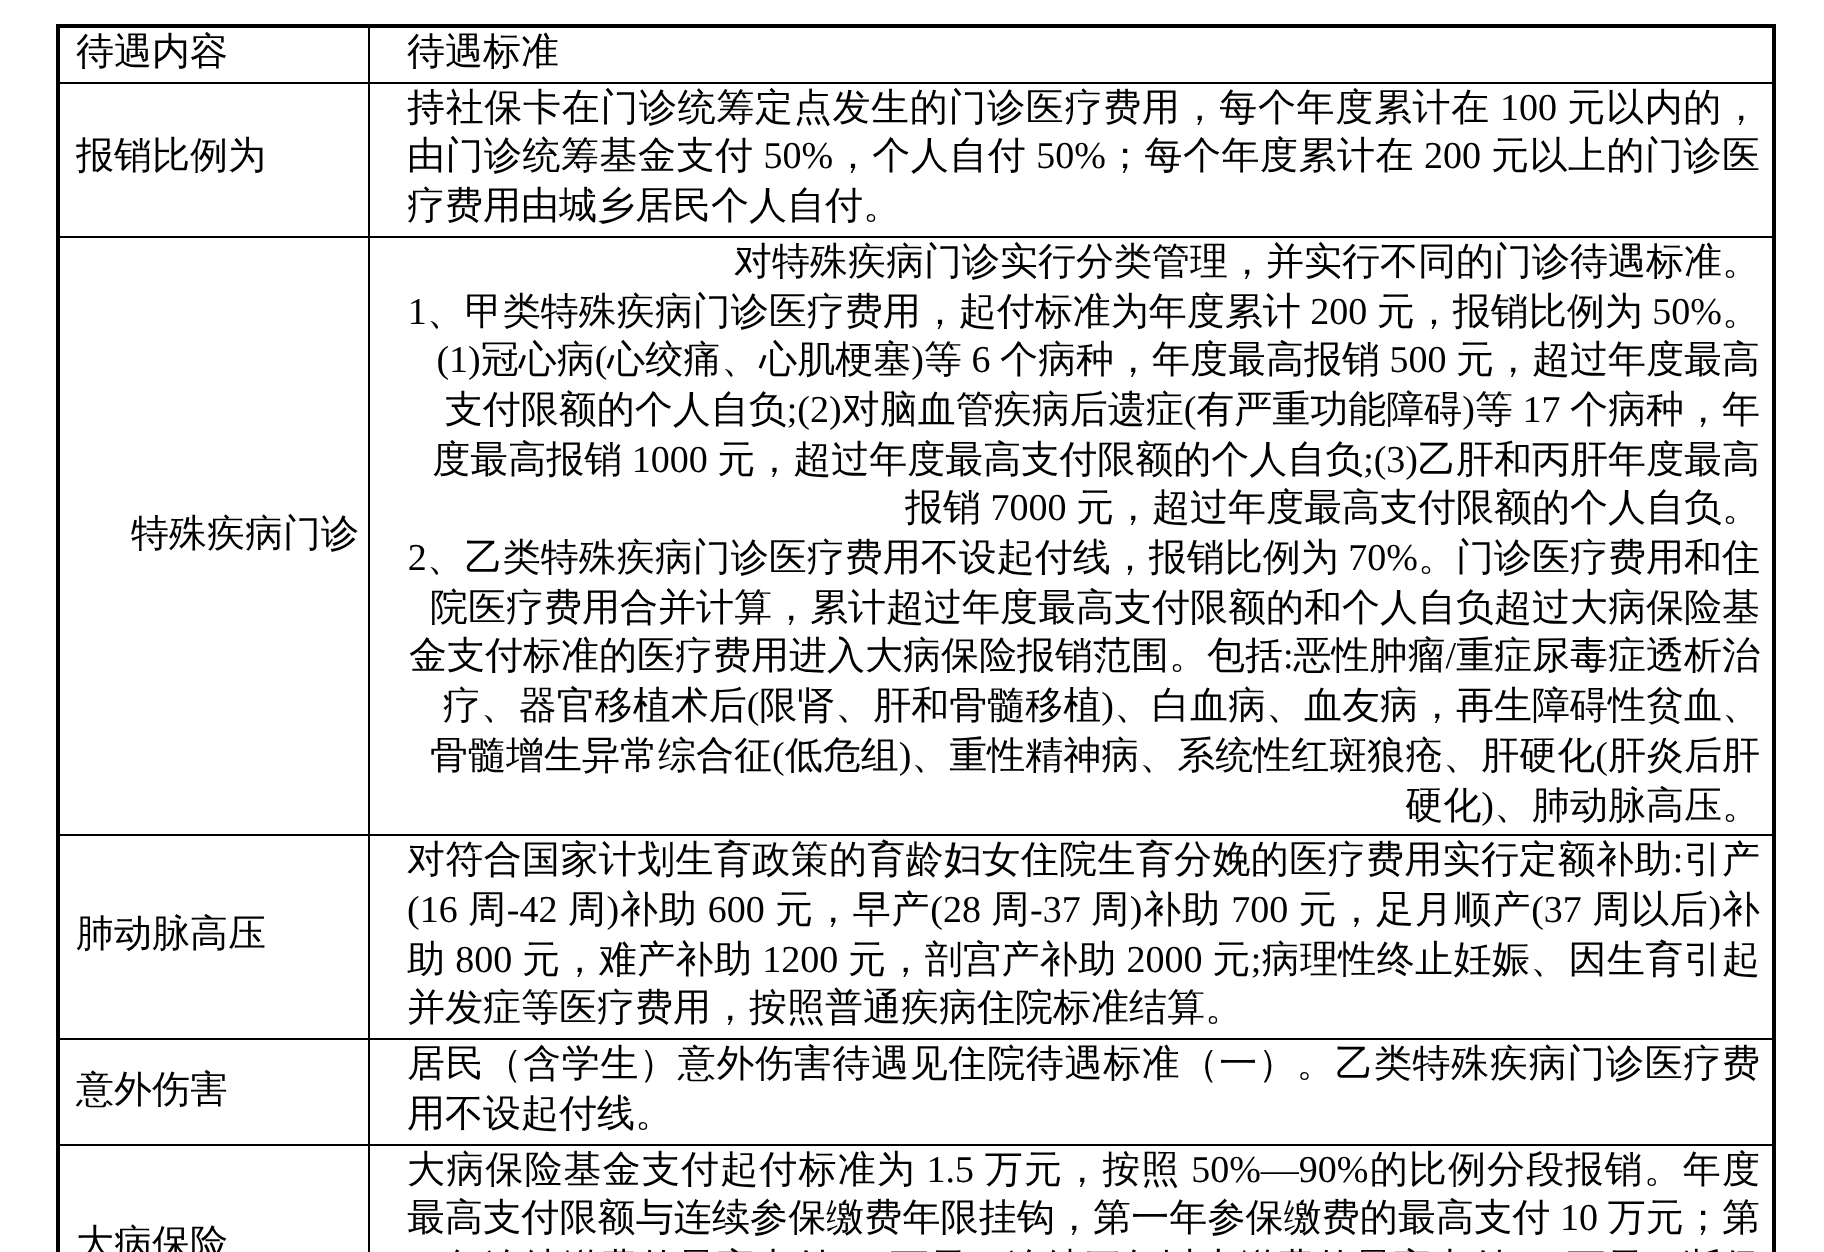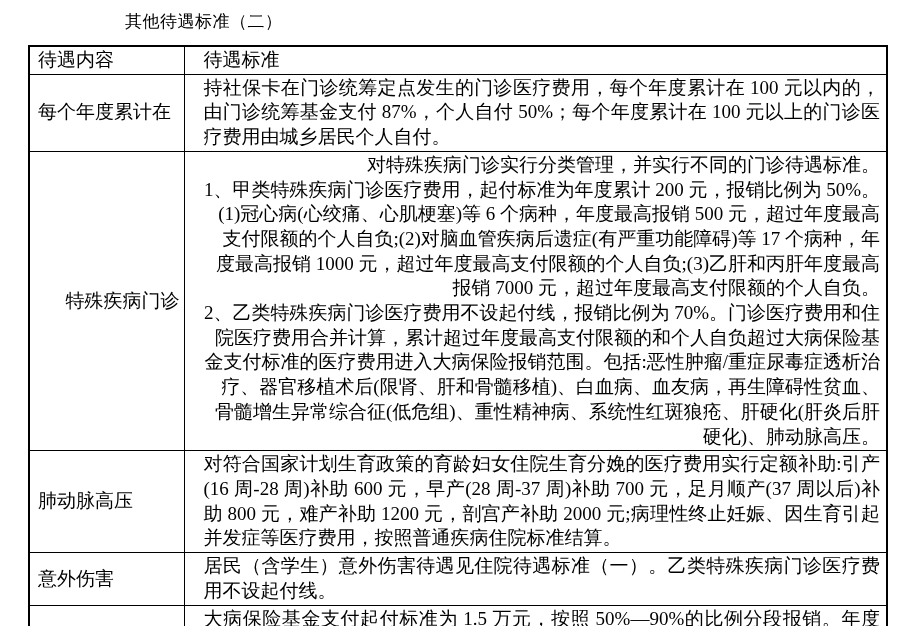--- a/index.html
+++ b/index.html
@@ -57,44 +57,43 @@
   tr.row-0 td { height: 55px; }
   tr.row-1 td { height: 248px; text-align: right; }
   tr.row-2 td { height: 102px; }
   tr.row-3 td { height: 48px; }
   tr.row-4 td { height: 101px; }
 </style>
 </head>
 <body>
 
 <div class="page">
-  <div class="doc-title">其他待遇标准（二）</div>
 
   <table class="benefits">
     <tbody>
         <tr class="row-header">
       <td class="cell-label">待遇内容</td>
       <td class="cell-standard">待遇标准</td>
     </tr>
 
     <tr class="row-0">
-      <td class="cell-label">每个年度累计在</td>
-      <td class="cell-standard">持社保卡在门诊统筹定点发生的门诊医疗费用，每个年度累计在 100 元以内的，由门诊统筹基金支付 87%，个人自付 50%；每个年度累计在 100 元以上的门诊医疗费用由城乡居民个人自付。</td>
+      <td class="cell-label">报销比例为</td>
+      <td class="cell-standard">持社保卡在门诊统筹定点发生的门诊医疗费用，每个年度累计在 100 元以内的，由门诊统筹基金支付 50%，个人自付 50%；每个年度累计在 200 元以上的门诊医疗费用由城乡居民个人自付。</td>
     </tr>
 
     <tr class="row-1">
       <td class="cell-label">特殊疾病门诊</td>
       <td class="cell-standard">对特殊疾病门诊实行分类管理，并实行不同的门诊待遇标准。
 1、甲类特殊疾病门诊医疗费用，起付标准为年度累计 200 元，报销比例为 50%。(1)冠心病(心绞痛、心肌梗塞)等 6 个病种，年度最高报销 500 元，超过年度最高支付限额的个人自负;(2)对脑血管疾病后遗症(有严重功能障碍)等 17 个病种，年度最高报销 1000 元，超过年度最高支付限额的个人自负;(3)乙肝和丙肝年度最高报销 7000 元，超过年度最高支付限额的个人自负。
 2、乙类特殊疾病门诊医疗费用不设起付线，报销比例为 70%。门诊医疗费用和住院医疗费用合并计算，累计超过年度最高支付限额的和个人自负超过大病保险基金支付标准的医疗费用进入大病保险报销范围。包括:恶性肿瘤/重症尿毒症透析治疗、器官移植术后(限肾、肝和骨髓移植)、白血病、血友病，再生障碍性贫血、骨髓增生异常综合征(低危组)、重性精神病、系统性红斑狼疮、肝硬化(肝炎后肝硬化)、肺动脉高压。</td>
     </tr>
 
     <tr class="row-2">
       <td class="cell-label">肺动脉高压</td>
-      <td class="cell-standard">对符合国家计划生育政策的育龄妇女住院生育分娩的医疗费用实行定额补助:引产(16 周-28 周)补助 600 元，早产(28 周-37 周)补助 700 元，足月顺产(37 周以后)补助 800 元，难产补助 1200 元，剖宫产补助 2000 元;病理性终止妊娠、因生育引起并发症等医疗费用，按照普通疾病住院标准结算。</td>
+      <td class="cell-standard">对符合国家计划生育政策的育龄妇女住院生育分娩的医疗费用实行定额补助:引产(16 周-42 周)补助 600 元，早产(28 周-37 周)补助 700 元，足月顺产(37 周以后)补助 800 元，难产补助 1200 元，剖宫产补助 2000 元;病理性终止妊娠、因生育引起并发症等医疗费用，按照普通疾病住院标准结算。</td>
     </tr>
 
     <tr class="row-3">
       <td class="cell-label">意外伤害</td>
       <td class="cell-standard">居民（含学生）意外伤害待遇见住院待遇标准（一）。乙类特殊疾病门诊医疗费用不设起付线。</td>
     </tr>
 
     <tr class="row-4">
       <td class="cell-label">大病保险</td>
       <td class="cell-standard">大病保险基金支付起付标准为 1.5 万元，按照 50%—90%的比例分段报销。年度最高支付限额与连续参保缴费年限挂钩，第一年参保缴费的最高支付 10 万元；第二年连续缴费的最高支付 20 万元；连续三年以上缴费的最高支付 30 万元。断保再参保缴费的，最高支付限额和连续缴费年限重新计算。</td>

